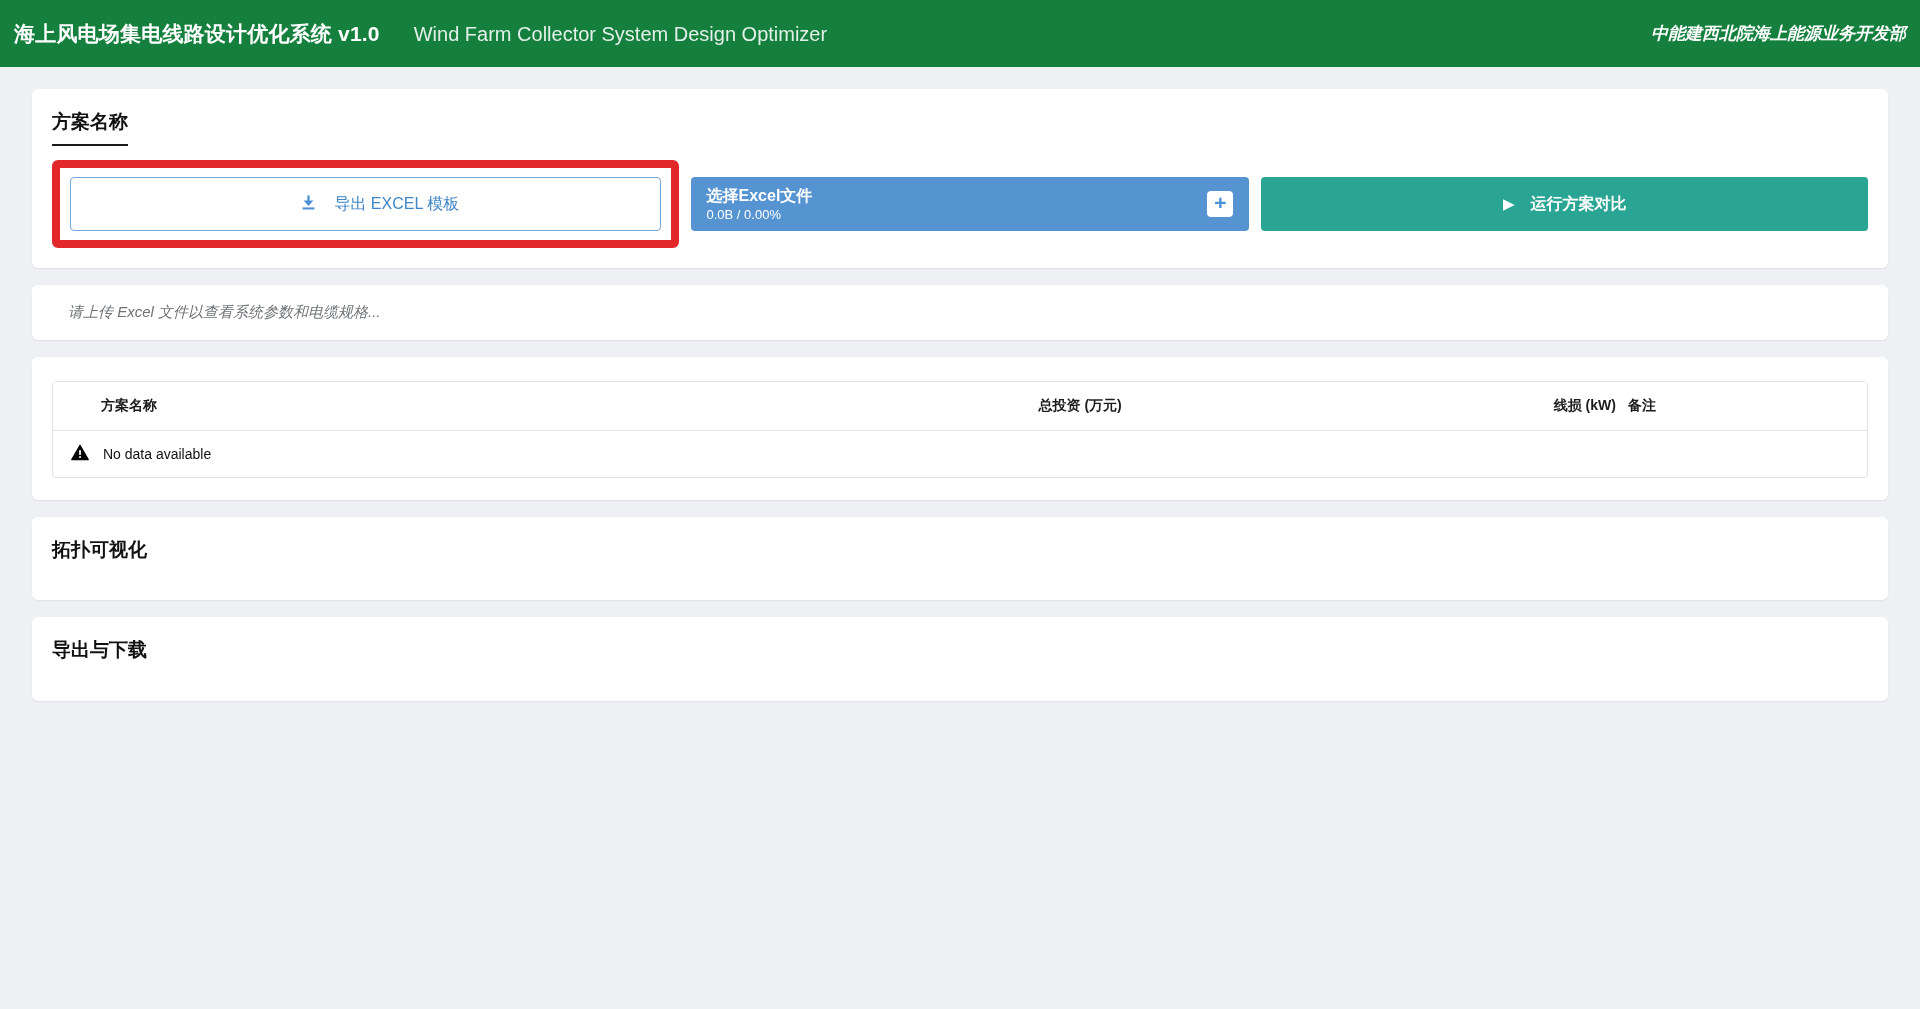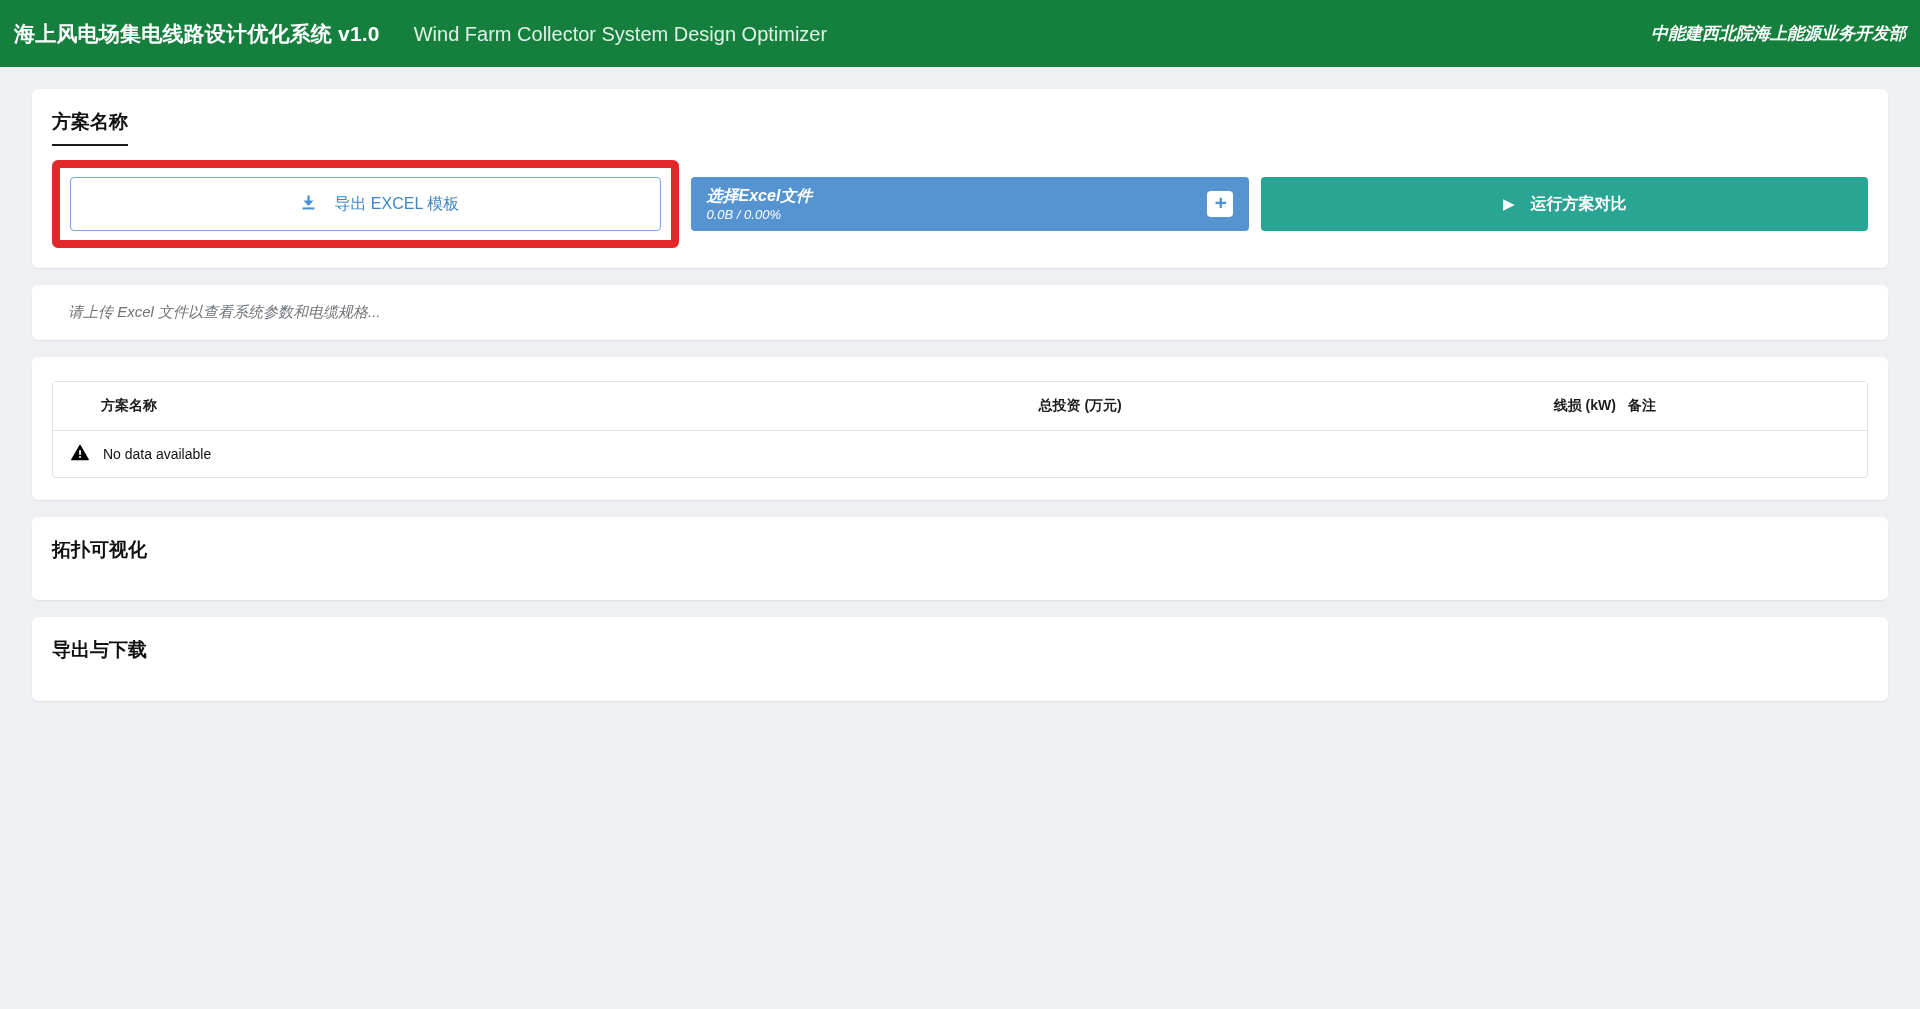--- a/index.html
+++ b/index.html
@@ -78,21 +78,20 @@
     height: 54px;
     background: #5694d1;
     border-radius: 4px;
     color: #fff;
     position: relative;
     padding: 8px 56px 8px 16px;
     display: flex;
     flex-direction: column;
     justify-content: center;
     cursor: pointer;
-    font-style: italic;
   }
   .upload-label { font-size: 16px; font-weight: bold; line-height: 1.2; }
   .upload-progress { font-size: 13px; margin-top: 2px; }
   .upload-plus {
     position: absolute;
     right: 16px;
     top: 50%;
     transform: translateY(-50%);
     width: 26px; height: 26px;
     background: #fff;

